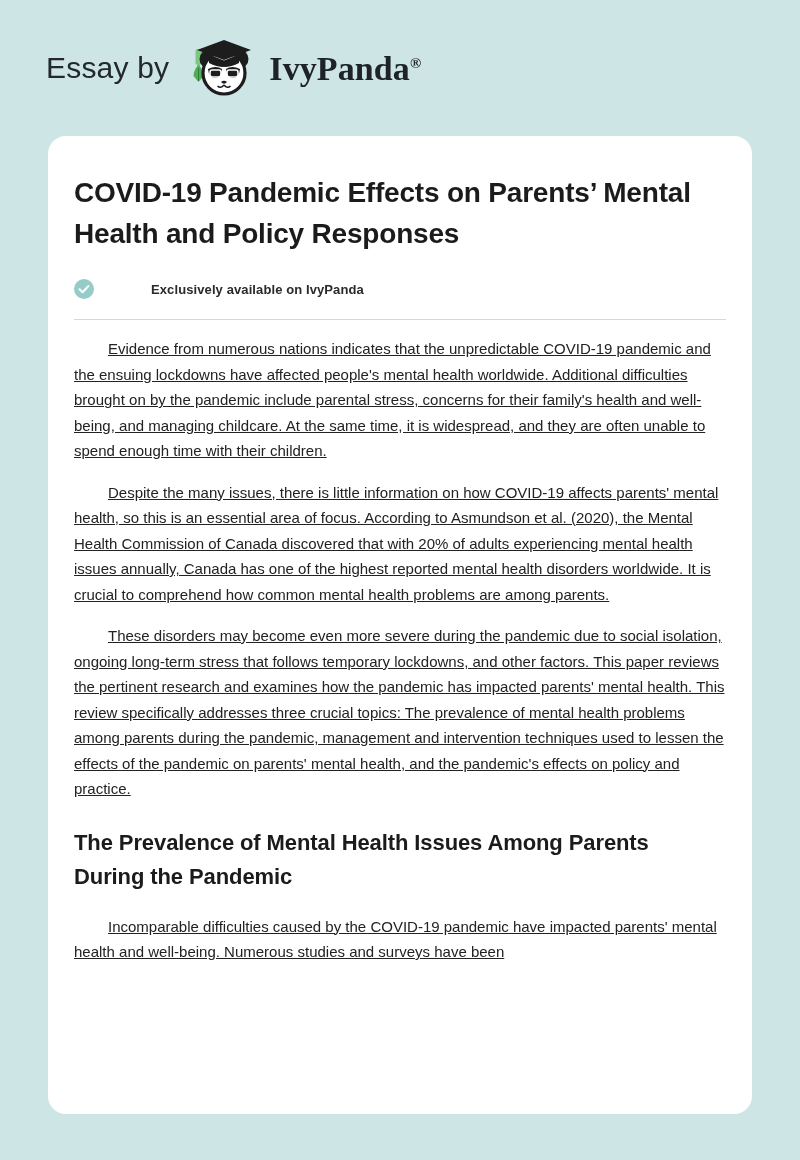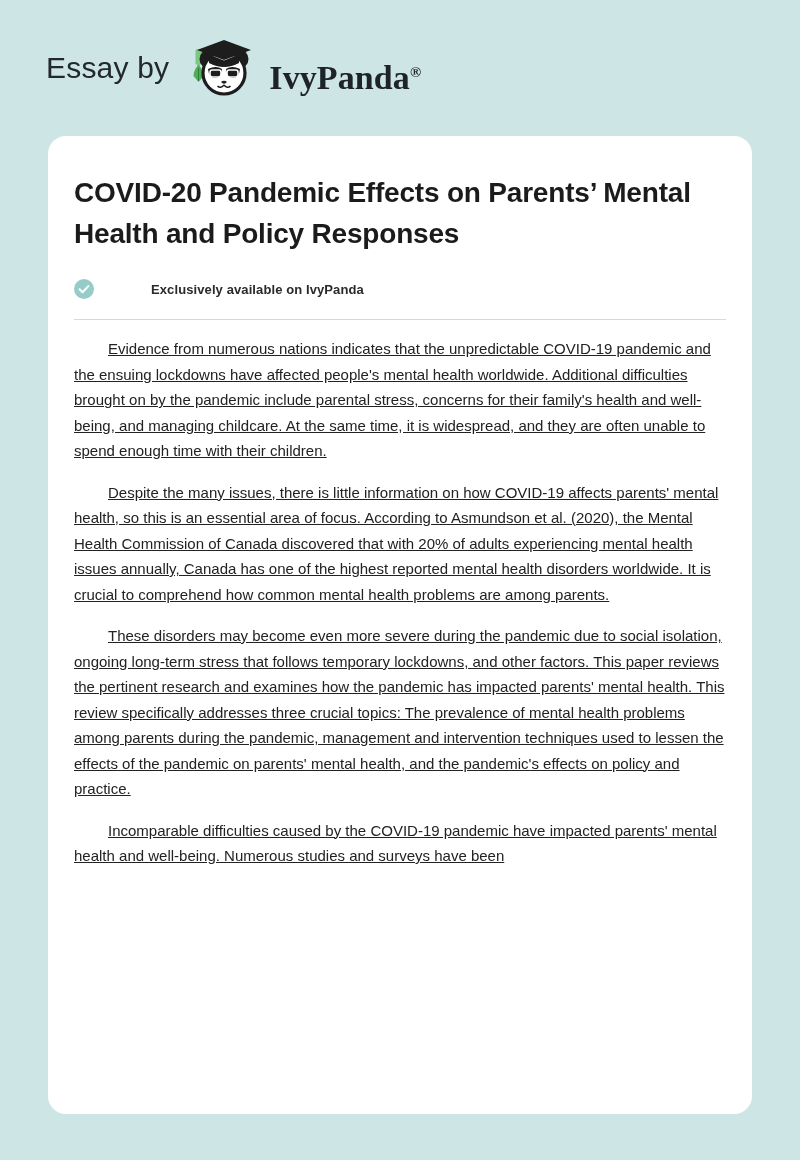--- a/index.html
+++ b/index.html
@@ -39,21 +39,21 @@
     display: block;
   }
   .brand-wordmark {
     font-family: "Liberation Serif", serif;
     font-size: 34px;
     font-weight: 700;
     color: #1d2326;
     line-height: 1;
     letter-spacing: .1px;
     position: relative;
-    top: 10px;
+    top: 1px;
   }
   .brand-wordmark .reg {
     font-size: 15px;
     vertical-align: super;
     font-weight: 700;
   }
 
   
   .paper-card {
     position: relative;
@@ -183,34 +183,35 @@
   </span>
 
   <span class="brand-wordmark">
     <span>IvyPanda</span><span class="reg">®</span>
   </span>
 </div>
 
 <div class="paper-card">
   <div class="card-inner">
 
-    <h1 class="doc-title">COVID-20 Pandemic Effects on Parents’ Mental Health and Policy Responses</h1>
+    <h1 class="doc-title">COVID-19 Pandemic Effects on Parents’ Mental Health and Policy Responses</h1>
 
     <div class="exclusive-row">
       <span class="check-badge">
         <svg viewBox="0 0 20 20" width="20" height="20" aria-hidden="true">
           <path d="M5.6 10.3 L8.6 13.2 L14.4 7.1" stroke="#ffffff" stroke-width="2.1" fill="none" stroke-linecap="round" stroke-linejoin="round"></path>
         </svg>
       </span>
       <span class="exclusive-text">Exclusively available on IvyPanda</span>
     </div>
 
     <div class="divider"></div>
 
     <p class="body-par">Evidence from numerous nations indicates that the unpredictable COVID-19 pandemic and the ensuing lockdowns have affected people's mental health worldwide. Additional difficulties brought on by the pandemic include parental stress, concerns for their family's health and well-being, and managing childcare. At the same time, it is widespread, and they are often unable to spend enough time with their children.</p>
     <p class="body-par">Despite the many issues, there is little information on how COVID-19 affects parents' mental health, so this is an essential area of focus. According to Asmundson et al. (2020), the Mental Health Commission of Canada discovered that with 20% of adults experiencing mental health issues annually, Canada has one of the highest reported mental health disorders worldwide. It is crucial to comprehend how common mental health problems are among parents.</p>
     <p class="body-par">These disorders may become even more severe during the pandemic due to social isolation, ongoing long-term stress that follows temporary lockdowns, and other factors. This paper reviews the pertinent research and examines how the pandemic has impacted parents' mental health. This review specifically addresses three crucial topics: The prevalence of mental health problems among parents during the pandemic, management and intervention techniques used to lessen the effects of the pandemic on parents' mental health, and the pandemic's effects on policy and practice.</p>
 
 
+    <h3 class="section-h3">The Prevalence of Mental Health Issues Among Parents During the Pandemic</h3>
     <p class="body-par">Incomparable difficulties caused by the COVID-19 pandemic have impacted parents' mental health and well-being. Numerous studies and surveys have been</p>
 
   </div>
 </div>
 
 </body></html>

